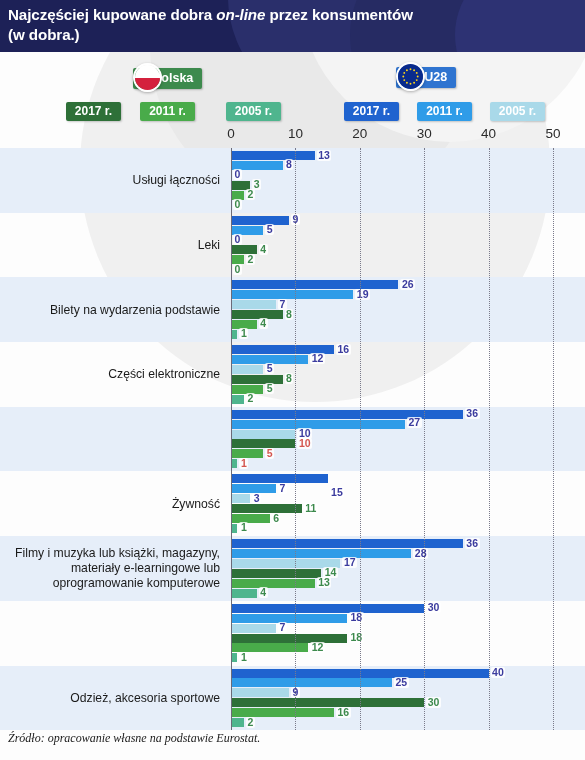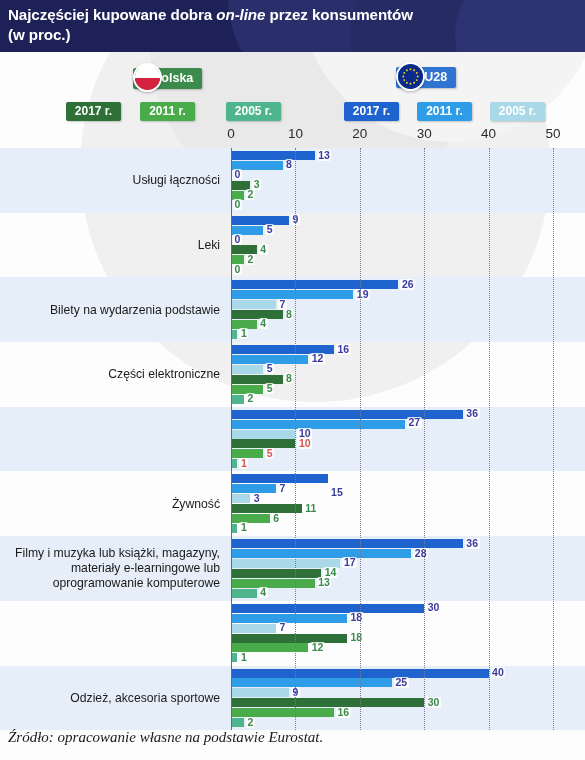--- a/index.html
+++ b/index.html
@@ -112,36 +112,36 @@
     padding:0 1.5px;
     line-height:11px;
     white-space:nowrap;
   }
   .gridline{position:absolute;top:0;bottom:0;width:0;border-left:1px dotted #7a7a8a;z-index:6;}
   .axisline{position:absolute;top:0;bottom:0;left:231px;width:1px;background:#6b6b78;z-index:6;}
 
   
   .footer{
     position:absolute;left:8px;bottom:14px;z-index:8;
-    font-size:15px;font-style:italic;color:#1a1a1a;
+    font-size:12px;font-style:italic;color:#1a1a1a;
     font-family:"Liberation Serif", serif;
   }
 </style>
 </head>
 <body>
 
 <div id="page">
 
   <div class="header">
     <div class="deco1"></div>
     <div class="deco2"></div>
     <div class="deco3"></div>
     <div class="header-text">
       <div><span>Najczęściej kupowane dobra </span><span class="it">on-line</span><span> przez konsumentów</span></div>
-      <div>(w proc.)</div>
+      <div>(w dobra.)</div>
     </div>
   </div>
 
   <div class="bgdeco">
     <div class="c1"></div>
     <div class="c2"></div>
     <div class="c3"></div>
   </div>
 
   <div class="legend" id="legend" style="height: 96px;">

